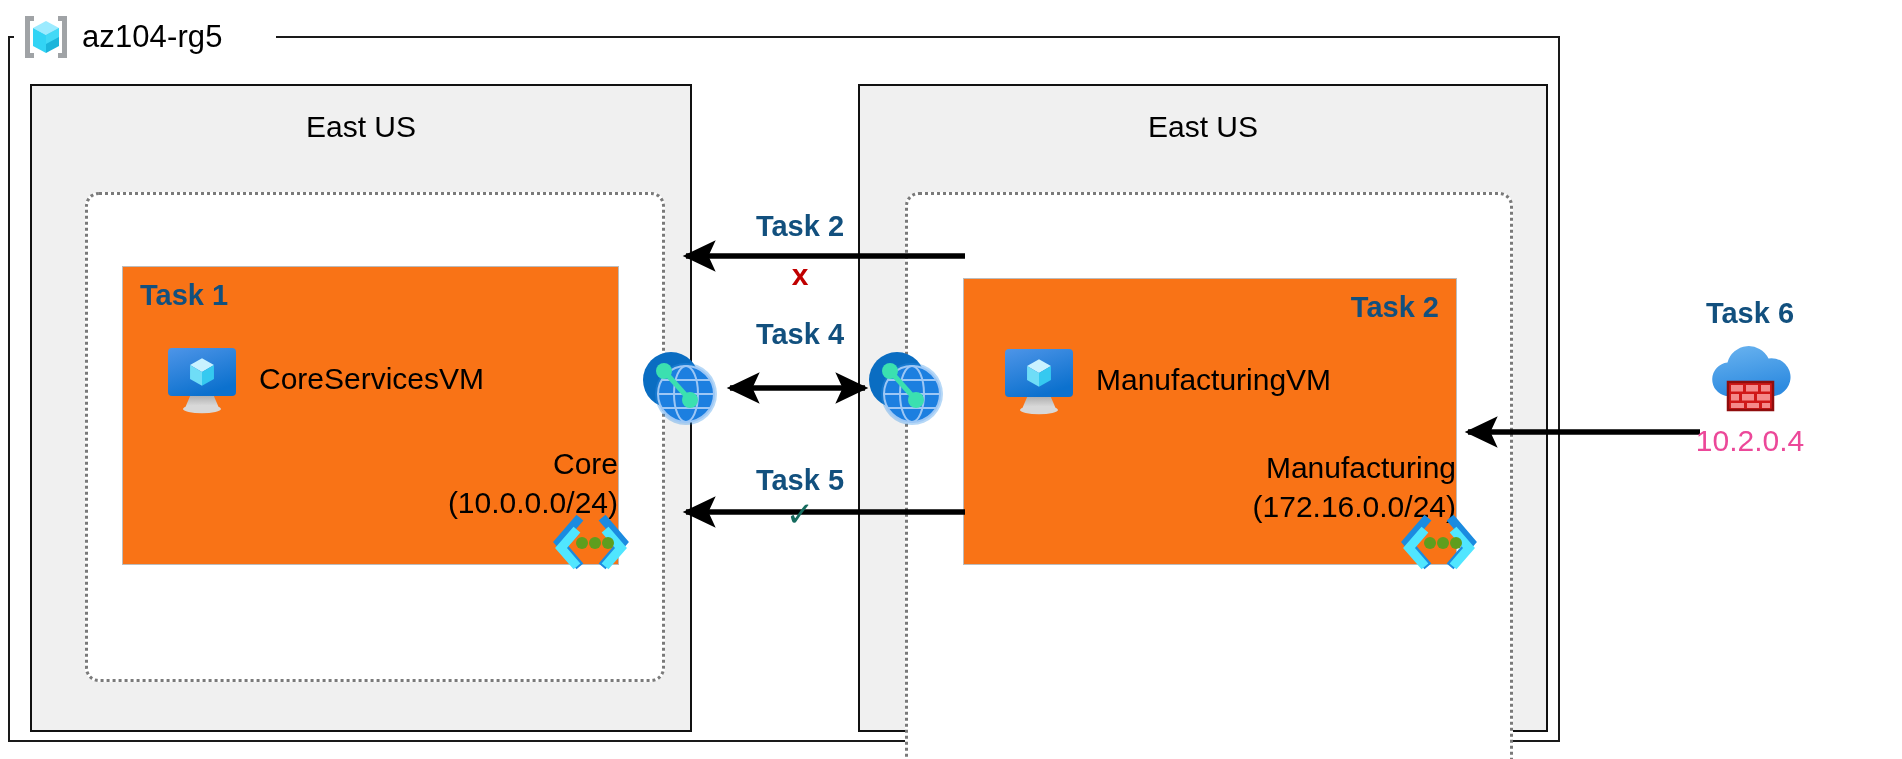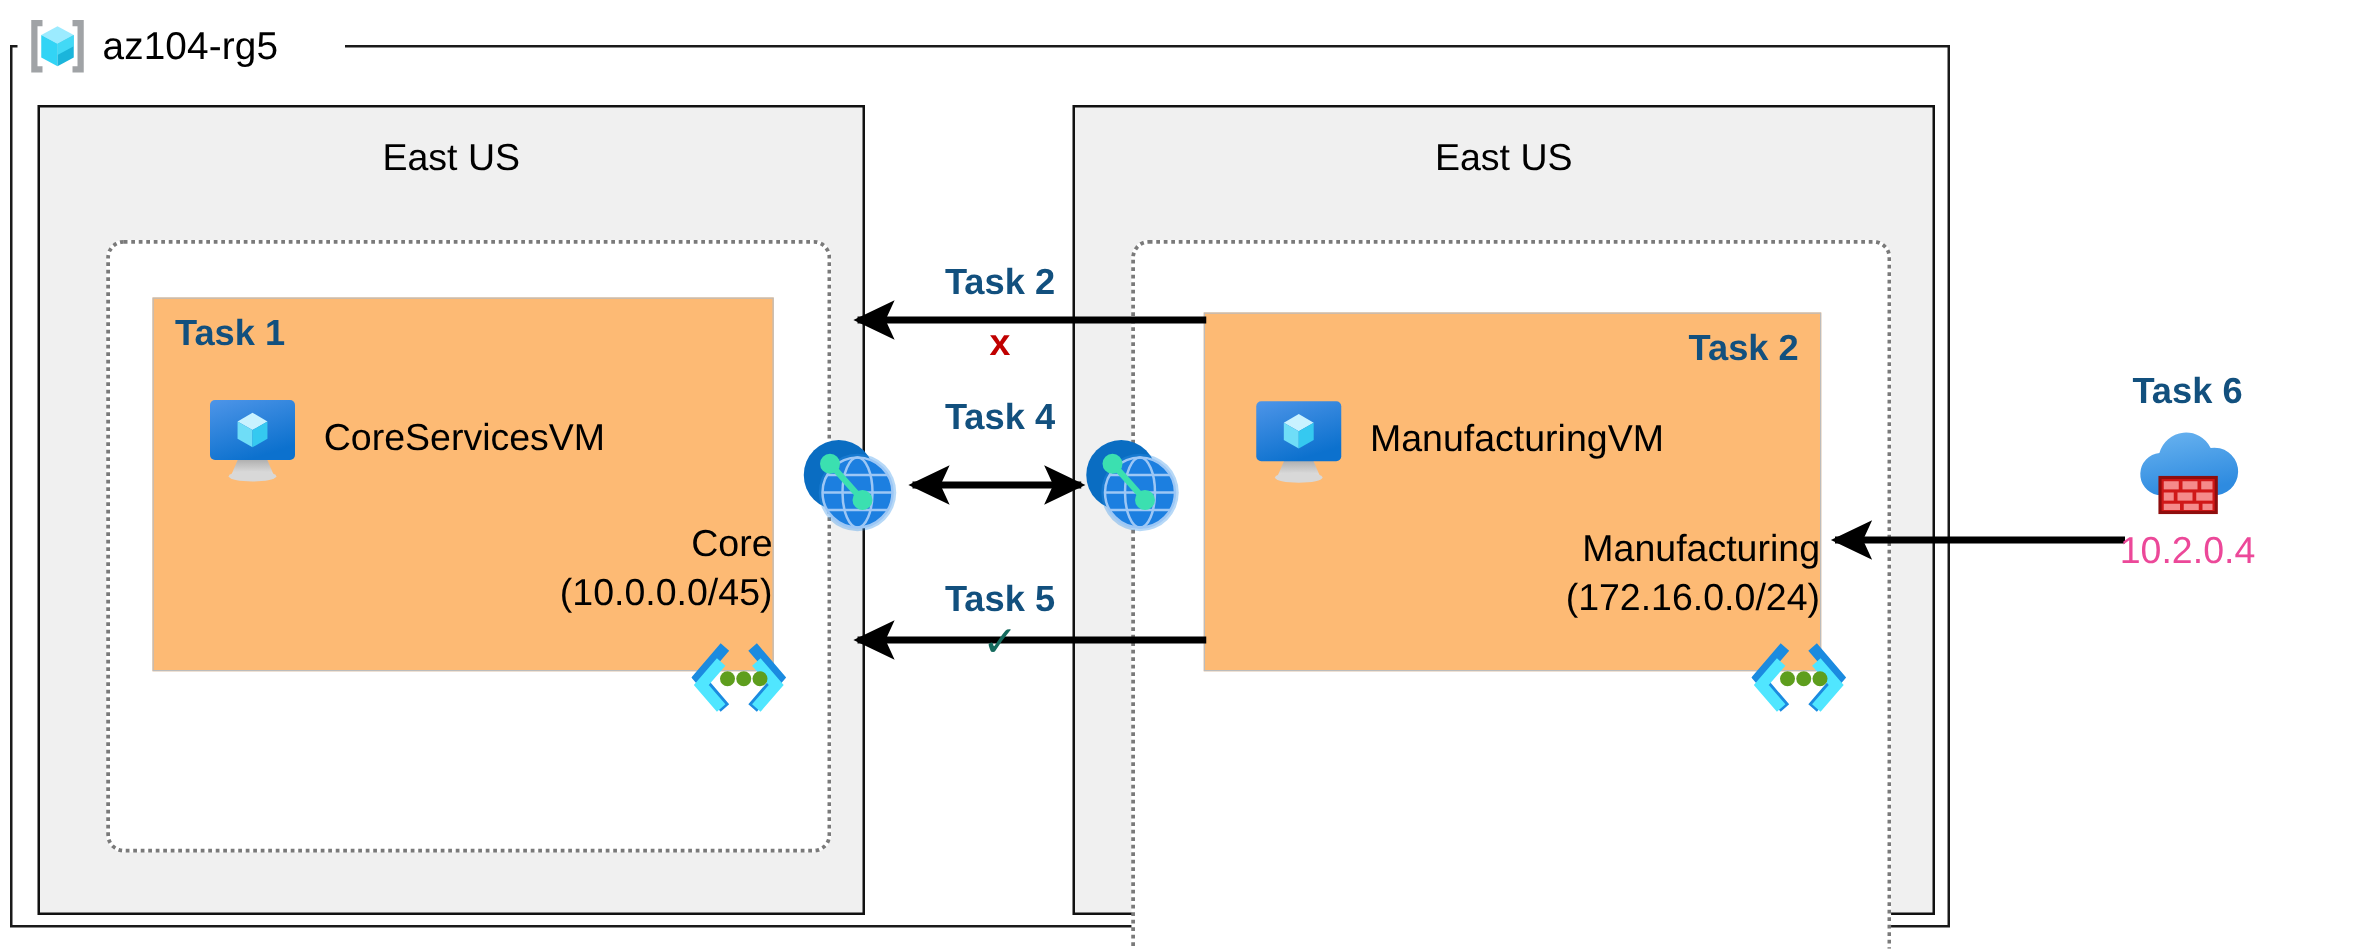--- a/index.html
+++ b/index.html
@@ -60,24 +60,25 @@
     background:#ffffff;
     border:3px dotted #7a7a7a;
     border-radius:14px;
     box-sizing:border-box;
   }
   #vnet-left{ left:83px; top:190px; width:580px; height:490px;}
   #vnet-right{ left:911px; top:190px; width:608px; height:490px;}
 
   
   .subnet{
-    background:#fdba74;
+    background:#f97316;
     border:1.5px solid #bcbcbc;
     box-sizing:border-box;
     position:absolute;
+    margin-top:28px;
   }
   #subnet-left{ left:117px; top:233px; width:497px; height:299px;}
   #subnet-right{ left:966px; top:245px; width:494px; height:287px;}
 
   .task-tag{
     position:absolute;
     font-size:29px; font-weight:bold; color:#12507E;
     white-space:nowrap;
   }
   #subnet-left .task-tag{ left:17px; top:12px; }
@@ -190,21 +191,21 @@
                 <path d="M-13 -7.5 L0 0 L0 15 L-13 7.5 Z" fill="#6FDDF7"></path>
                 <path d="M13 -7.5 L13 7.5 L0 15 L0 0 Z" fill="#35C9F0"></path>
               </g>
             </svg>
           </span>
           <span class="vm-name">CoreServicesVM</span>
         </div>
 
         <div class="subnet-cidr">
           <div>Core</div>
-          <div>(10.0.0.0/45)</div>
+          <div>(10.0.0.0/24)</div>
         </div>
       </div>
 
       <span class="vnet-glyph" id="glyph-left">
         <svg width="76" height="58" viewBox="0 0 76 58">
           <path d="M24 8 L6 29 L24 50" stroke="#1B8BE0" stroke-width="9" fill="none" stroke-linecap="square"></path>
           <path d="M24 14 L11 29 L24 44" stroke="#50E6FF" stroke-width="9" fill="none" stroke-linecap="square" transform="translate(-3,6)"></path>
           <path d="M52 8 L70 29 L52 50" stroke="#1B8BE0" stroke-width="9" fill="none" stroke-linecap="square"></path>
           <path d="M52 14 L65 29 L52 44" stroke="#50E6FF" stroke-width="9" fill="none" stroke-linecap="square" transform="translate(3,6)"></path>
           <circle cx="29" cy="30" r="6" fill="#5E9E1E"></circle>

